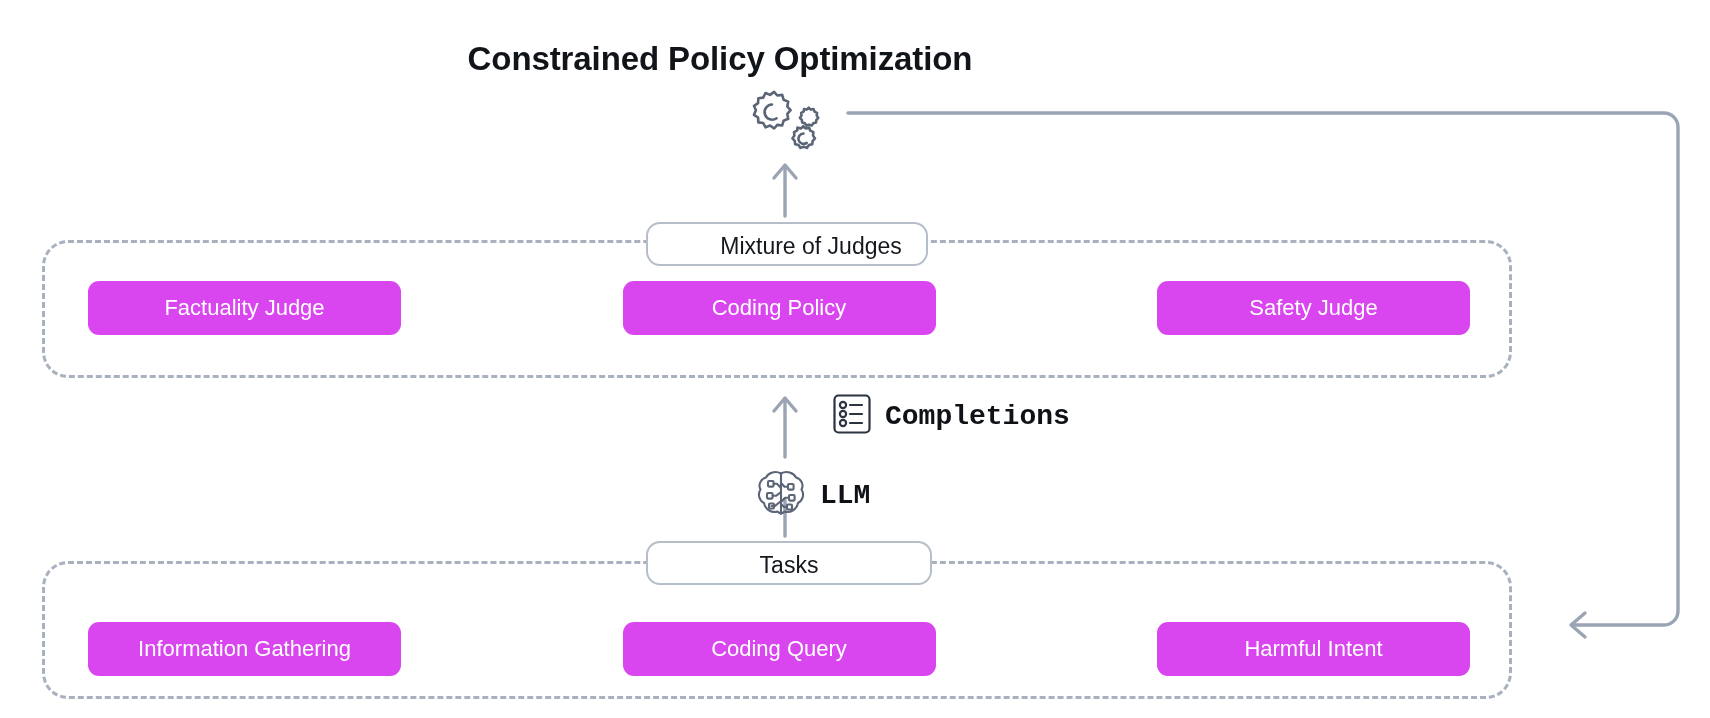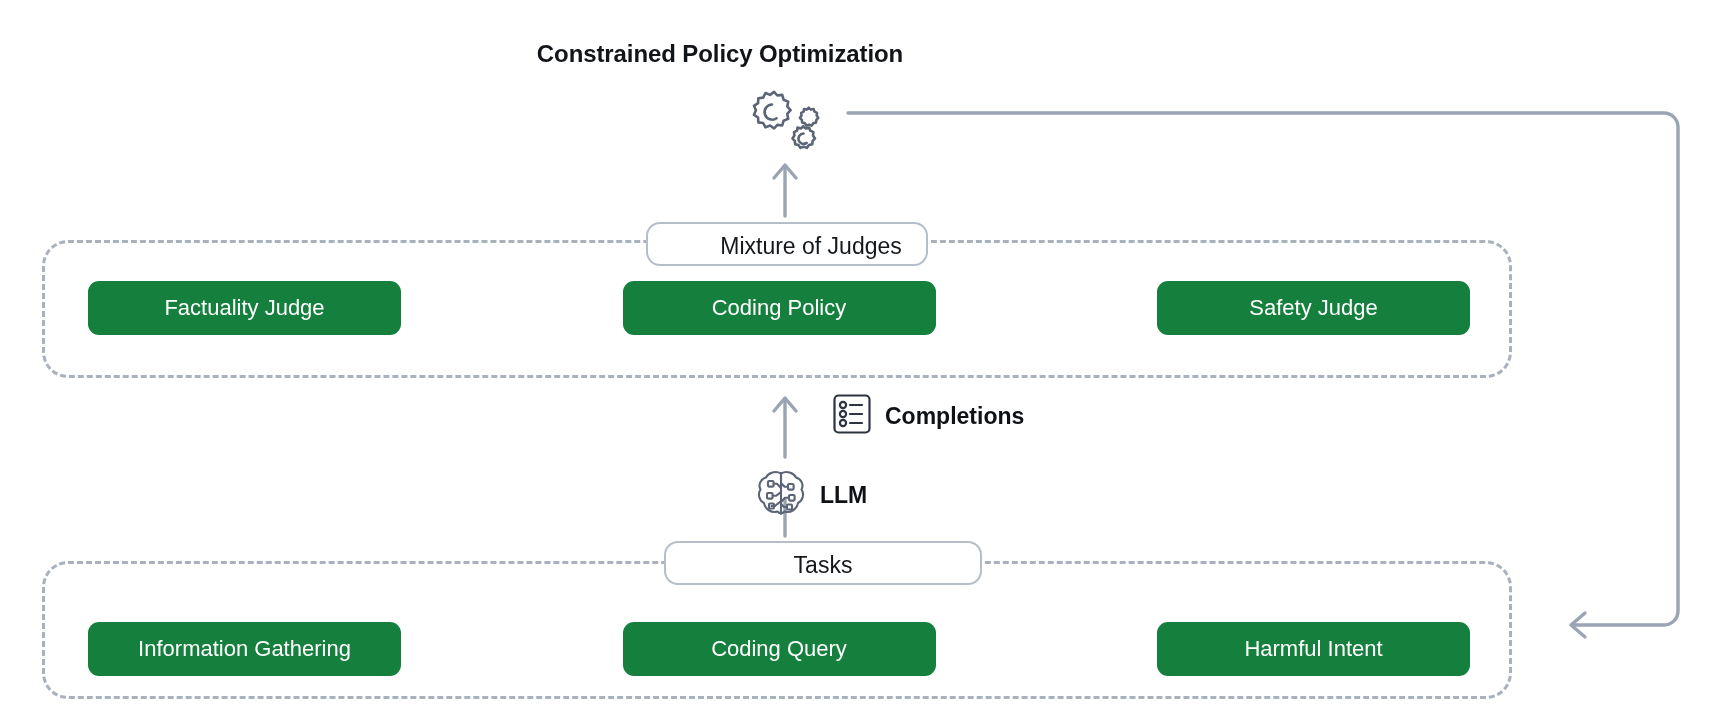--- a/index.html
+++ b/index.html
@@ -20,21 +20,21 @@
     background: #ffffff;
   }
 
   
   .title {
     position: absolute;
     left: 0;
     top: 40px;
     width: 1440px;
     text-align: center;
-    font-size: 24px;
+    font-size: 33px;
     font-weight: bold;
     color: #111418;
     letter-spacing: -0.1px;
   }
 
   
   .gears-icon {
     position: absolute;
     left: 735px;
     top: 88px;
@@ -88,61 +88,61 @@
   }
   .pill-judges {
     left: 646px;
     top: 222px;
     width: 282px;
     padding-left: 48px;
   }
   .pill-tasks {
     left: 646px;
     top: 541px;
-    width: 318px;
-    margin-left: 18px;
+    width: 286px;
   }
 
   
   .chip-row {
     position: absolute;
     left: 88px;
     width: 1382px;
     display: flex;
     justify-content: space-between;
   }
   .row-judges { top: 281px; }
   .row-tasks  { top: 622px; }
 
   .chip {
     width: 313px;
     height: 54px;
     border-radius: 11px;
-    background: #15803d;
+    background: #d946ef;
     color: #ffffff;
     font-size: 22px;
     display: flex;
     align-items: center;
     justify-content: center;
     box-sizing: border-box;
     white-space: nowrap;
   }
 
   
   .icon-label {
     position: absolute;
     display: flex;
     align-items: center;
     gap: 13px;
   }
   .icon-label .lbl {
-    font-size: 23px;
+    font-size: 28px;
     font-weight: bold;
     color: #0e1216;
     white-space: nowrap;
+    font-family: Liberation Mono, monospace;
   }
   .completions-group { left: 832px; top: 393px; }
   .llm-group { left: 755px; top: 468px; }
 </style>
 </head>
 <body>
 
 <div id="stage">
 
   <div class="title">Constrained Policy Optimization</div>

